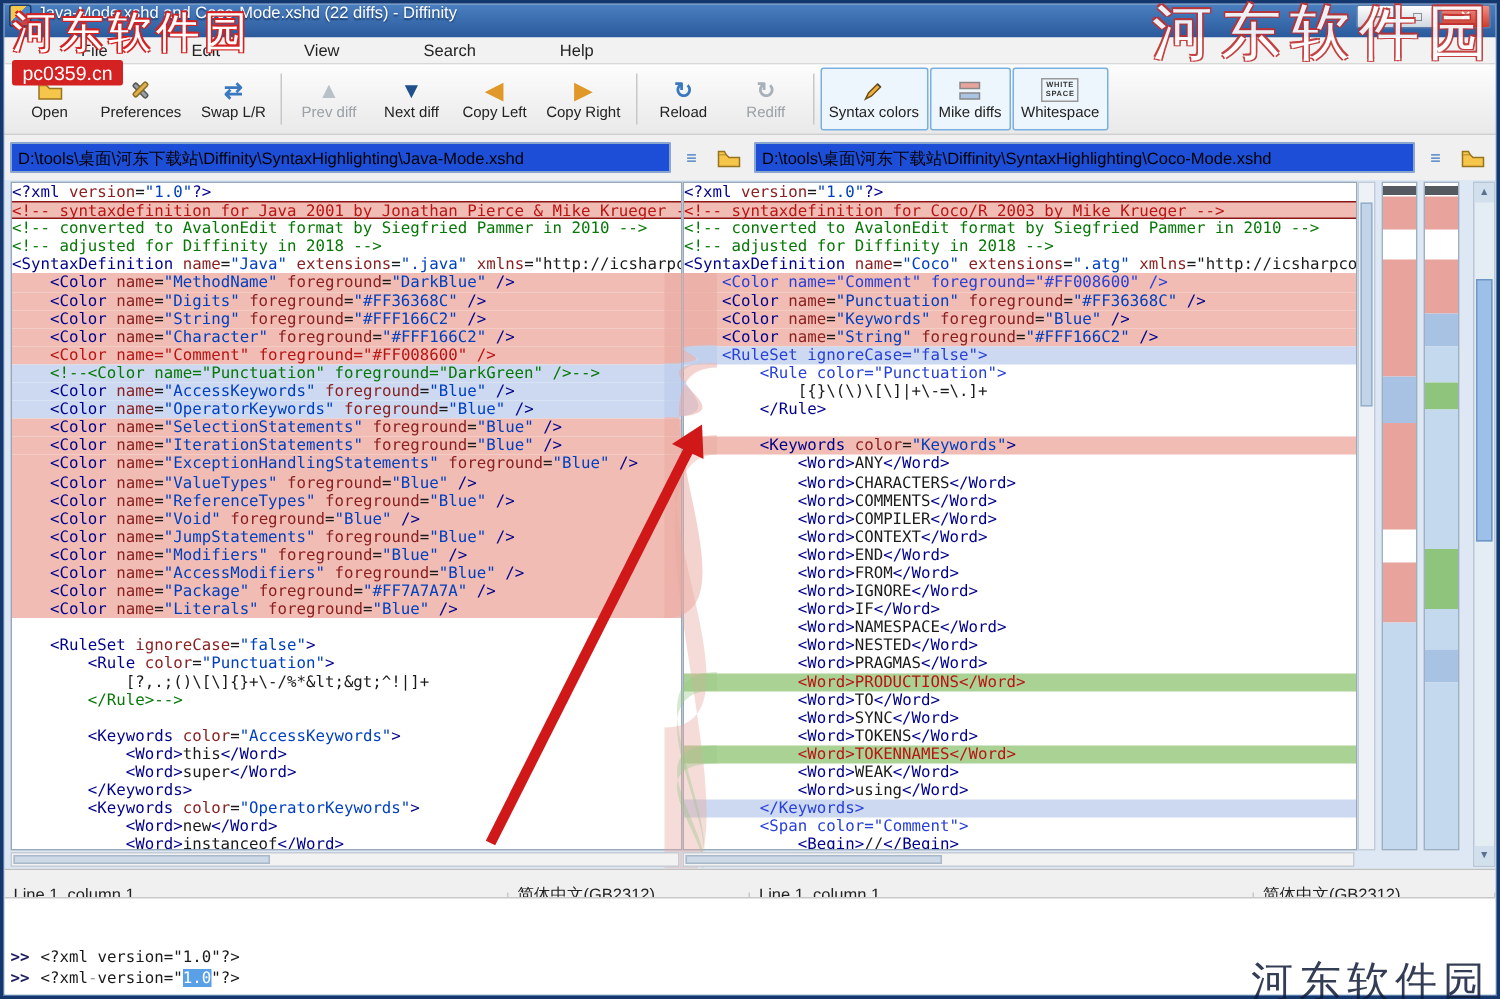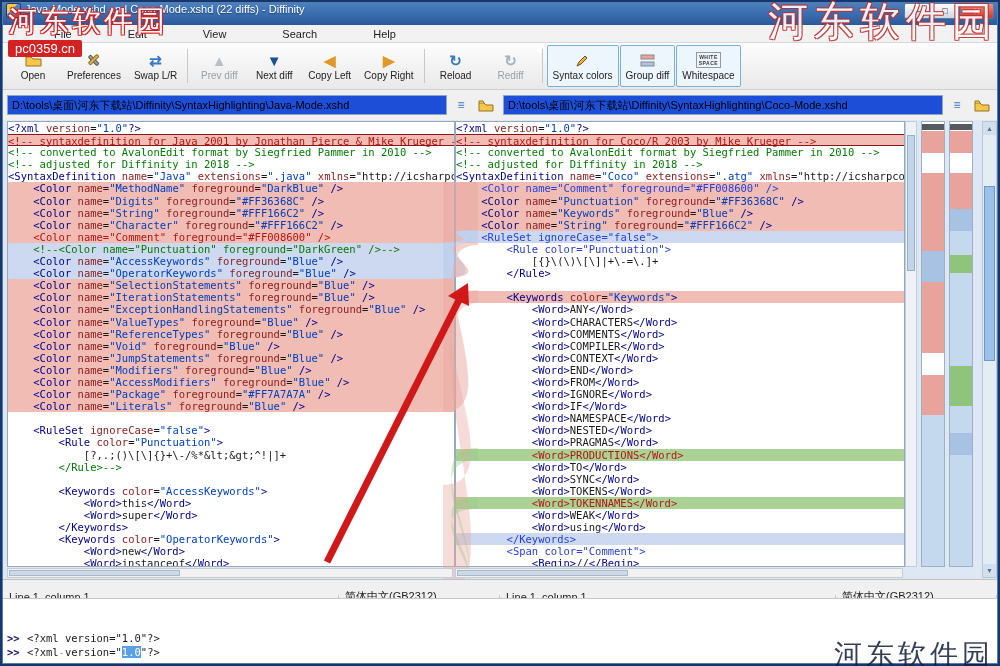--- a/index.html
+++ b/index.html
@@ -206,21 +206,21 @@
         </span>
         <span class="tlabel">Syntax colors</span>
       </div>
       <div class="tbtn toggled">
         <span class="ticon">
           <svg width="15" height="15" viewBox="0 0 15 15">
             <rect x="1" y="2" width="13" height="4" fill="#e8a49c" stroke="#888"></rect>
             <rect x="1" y="9" width="13" height="4" fill="#aac4e4" stroke="#888"></rect>
           </svg>
         </span>
-        <span class="tlabel">Group diff</span>
+        <span class="tlabel">Mike diffs</span>
       </div>
       <div class="tbtn toggled">
         <span class="ticon">
           <span class="ws-icon">WHITE<br>SPACE</span>
         </span>
         <span class="tlabel">Whitespace</span>
       </div>
     </div>
 
   <div class="pathrow">

